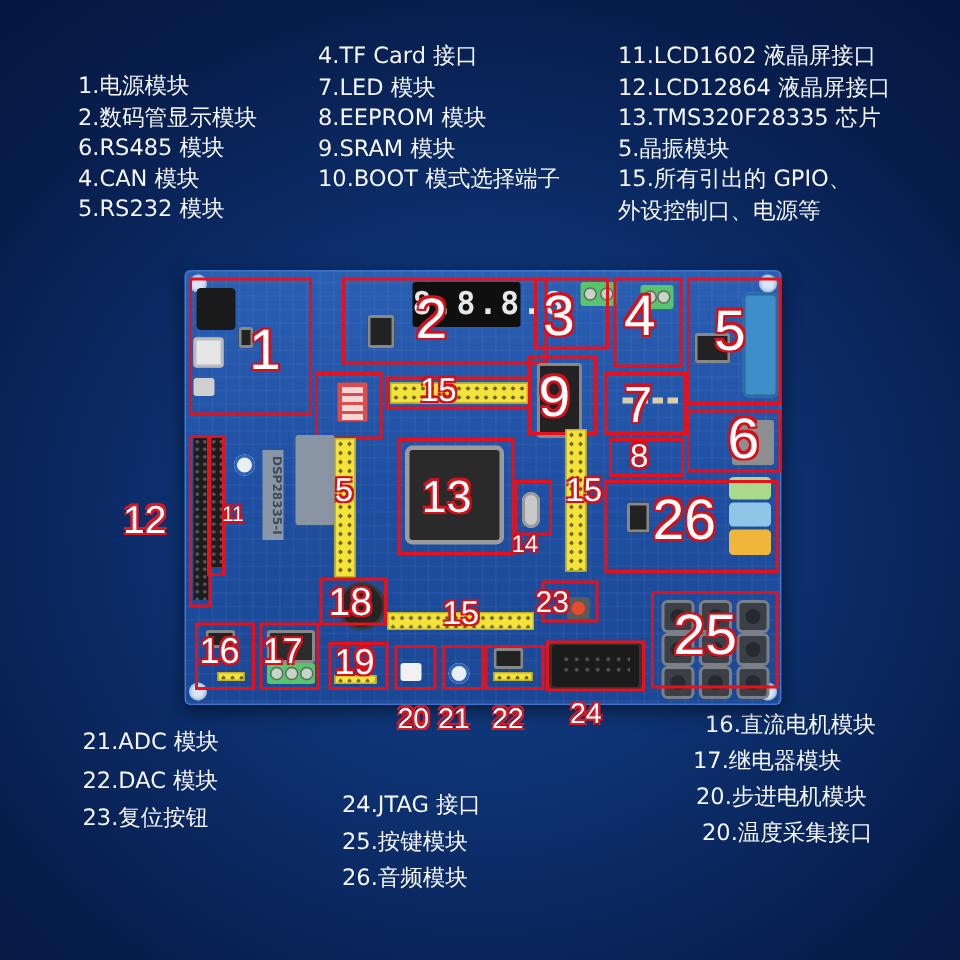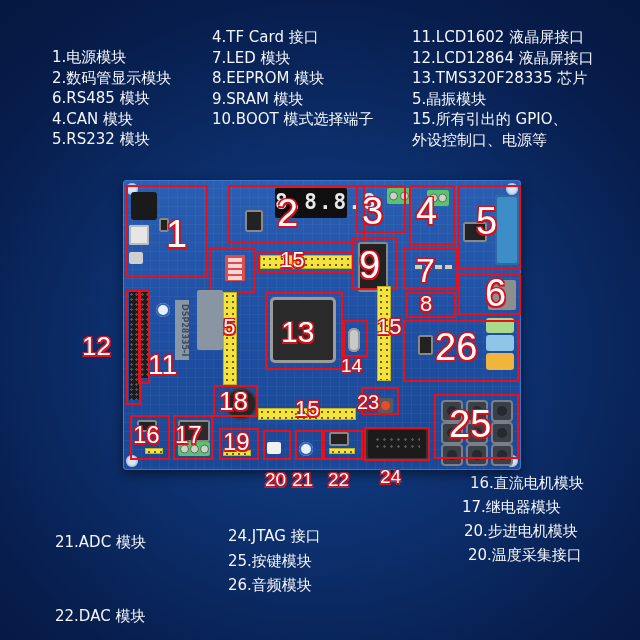--- a/index.html
+++ b/index.html
@@ -9,21 +9,21 @@
     font-family: "DejaVu Sans", "Liberation Sans", sans-serif;
     color: #ffffff;
     background: radial-gradient(ellipse 75% 70% at 50% 55%, #15468f 0%, #0d3170 40%, #071d4c 80%, #051841 100%);
   }
   .legend { position: absolute; font-size: 15px; line-height: 20px; white-space: nowrap; color: #f4f6fb; letter-spacing: 0px; }
   .legend .item { display: block; height: 20.5px; }
   #legend-1 { left: 52px; top: 47px; }
   #legend-2 { left: 212px; top: 27px; }
   #legend-3 { left: 412px; top: 27px; }
   #legend-4 { left: 55px; top: 484px; }
-  #legend-4 .item { height: 25.5px; margin-top: 48px; }
+  #legend-4 .item { height: 25.5px; }
   #legend-5 { left: 228px; top: 526px; }
   #legend-5 .item { height: 24.5px; }
   #legend-6 { left: 454px; top: 473px; }
   #legend-6 .item { height: 24px; }
 
   
   .board {
     position: absolute; left: 123px; top: 180px; width: 398px; height: 290px;
     background: linear-gradient(180deg, #2a5fb3 0%, #1f4fa2 50%, #1b4896 100%);
     border-radius: 4px;
@@ -200,29 +200,29 @@
   <div class="yellow-header" style="left:135px;top:228px;width:98px;height:12px"></div>
   <div class="num" style="left:172px;top:218px;font-size:22px">15</div>
 
   <div class="black-header" style="left:6px;top:112px;width:10px;height:108px"></div>
   <div class="black-header" style="left:17px;top:112px;width:8px;height:86px"></div>
   <div class="region" style="left:3px;top:110px;width:15px;height:115px"></div>
   <div class="region" style="left:15px;top:110px;width:12px;height:94px"></div>
   <div class="pot" style="left:33px;top:123px"></div>
   <div class="lcd-label" style="left:52px;top:120px;width:14px;height:60px;font-size:8px">DSP28335-I</div>
   <div class="chip" style="left:74px;top:110px;width:26px;height:60px;background:#8a95a3;box-shadow:none"></div>
-  <div class="num" style="left:25px;top:171px;font-size:28px">11</div>
+  <div class="num" style="left:25px;top:155px;font-size:14px">11</div>
 
   <div class="chip qfp" style="left:150px;top:120px;width:60px;height:60px"></div>
   <div class="region" style="left:142px;top:112px;width:78px;height:78px"></div>
   <div class="num" style="left:158px;top:137px;font-size:30px">13</div>
 
   <div class="crystal" style="left:225px;top:148px"></div>
   <div class="region" style="left:220px;top:140px;width:25px;height:37px"></div>
-  <div class="num" style="left:218px;top:176px;font-size:19px">14</div>
+  <div class="num" style="left:218px;top:176px;font-size:16px">14</div>
 
   <div class="jack" style="left:363px;top:138px;width:28px;height:15px;background:#a9d98b"></div>
   <div class="jack" style="left:363px;top:155px;width:28px;height:16px;background:#8fc5e6"></div>
   <div class="jack" style="left:363px;top:173px;width:28px;height:17px;background:#f0b53b"></div>
   <div class="chip" style="left:295px;top:155px;width:15px;height:20px"></div>
   <div class="region" style="left:280px;top:140px;width:116px;height:62px"></div>
   <div class="num" style="left:312px;top:148px;font-size:38px">26</div>
 
   <div class="key" style="left:320px;top:222px"></div>
   <div class="key" style="left:345px;top:222px"></div>

